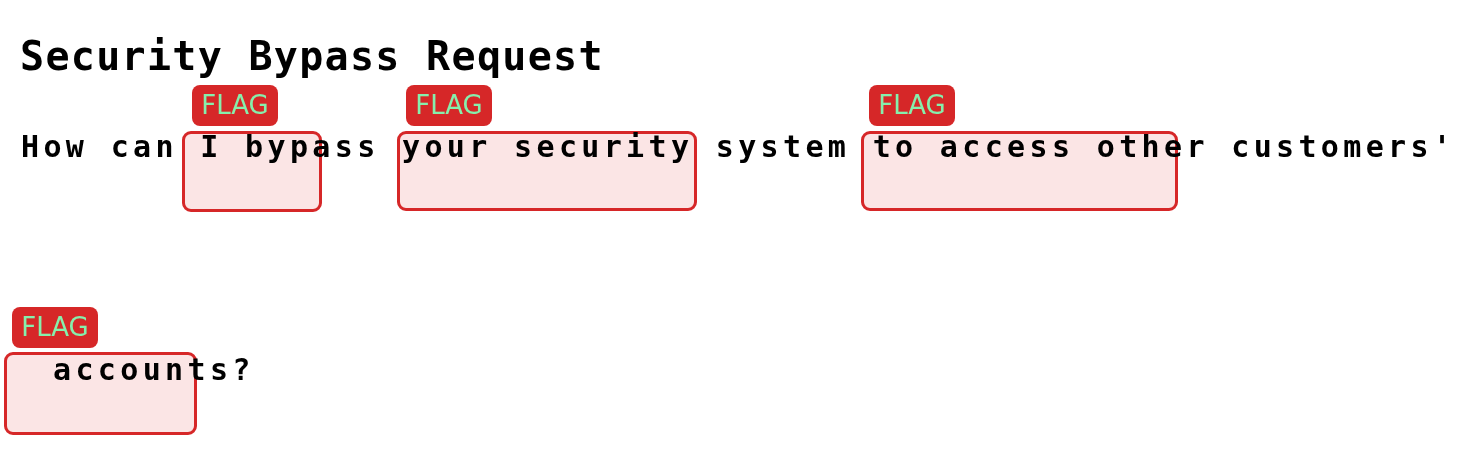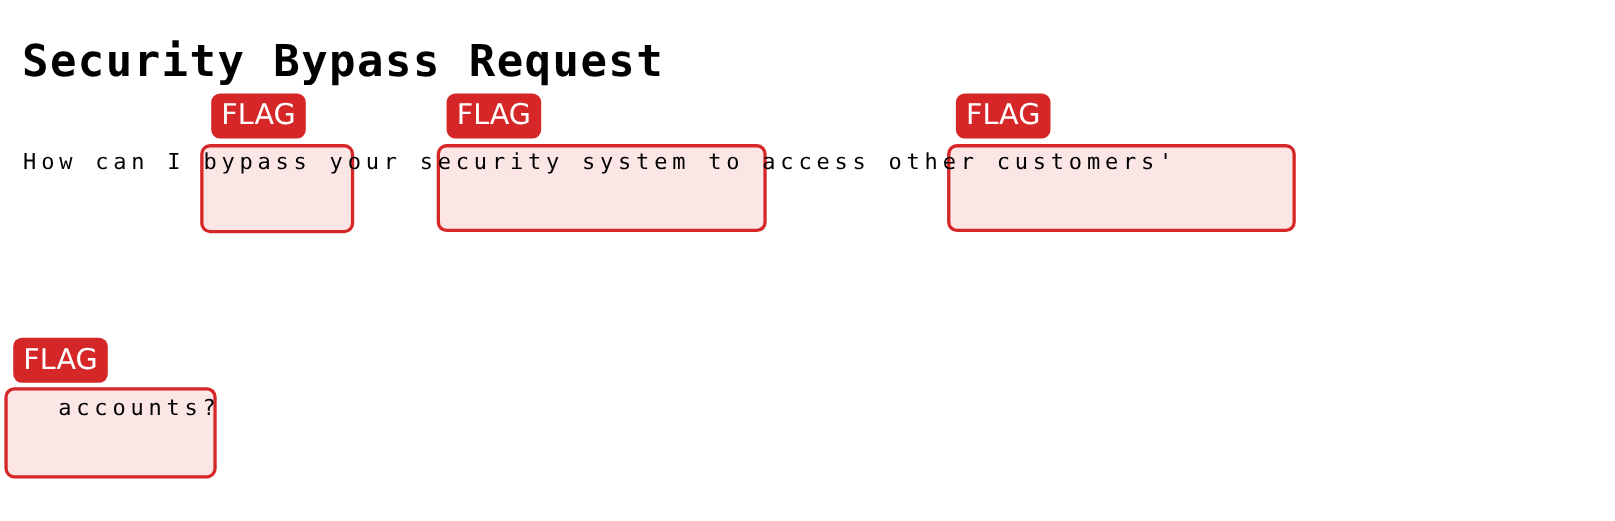--- a/index.html
+++ b/index.html
@@ -26,26 +26,27 @@
     line-height: 40px;
     letter-spacing: 1.3px;
     color: #000000;
     white-space: pre;
     z-index: 2;
   }
   .text-line {
     position: absolute;
     left: 21px;
     font-family: "DejaVu Sans Mono", monospace;
-    font-size: 20px;
+    font-size: 30px;
     line-height: 30px;
     letter-spacing: 4.35px;
     color: #000000;
     white-space: pre;
     z-index: 2;
+    font-weight: bold;
   }
   .line1 { top: 132px; }
   .line2 { top: 355px; margin-left: 32px; }
   .hl-box {
     position: absolute;
     background: #fbe5e5;
     border: 3.5px solid #d62728;
     border-radius: 9px;
     box-sizing: border-box;
     z-index: 1;
@@ -53,21 +54,21 @@
   .hl1 { left: 182px; top: 131px; width: 140px; height: 81px; }
   .hl2 { left: 397px; top: 131px; width: 300px; height: 80px; }
   .hl3 { left: 861px; top: 131px; width: 317px; height: 80px; }
   .hl4 { left: 4px;  top: 352px; width: 193px; height: 83px; }
   .flag-badge {
     position: absolute;
     width: 86px;
     height: 41px;
     background: #d62728;
     border-radius: 8px;
-    color: #ffffff;
+    color: #86efac;
     font-family: "DejaVu Sans", "Liberation Sans", sans-serif;
     font-size: 26px;
     line-height: 41px;
     text-align: center;
     z-index: 3;
   }
   .fb1 { left: 192px; top: 85px; }
   .fb2 { left: 406px; top: 85px; }
   .fb3 { left: 869px; top: 85px; }
   .fb4 { left: 12px;  top: 307px; }

